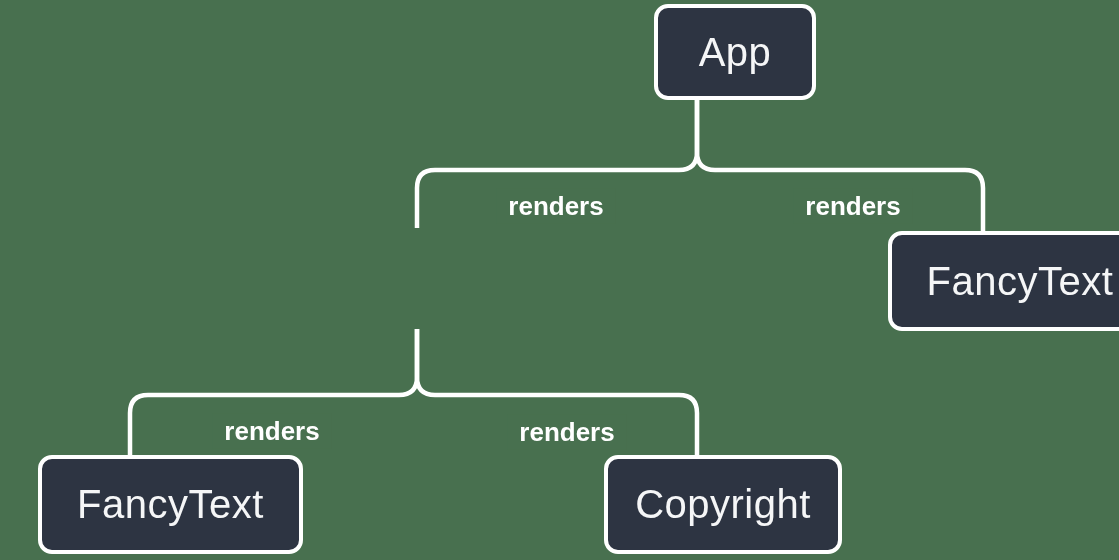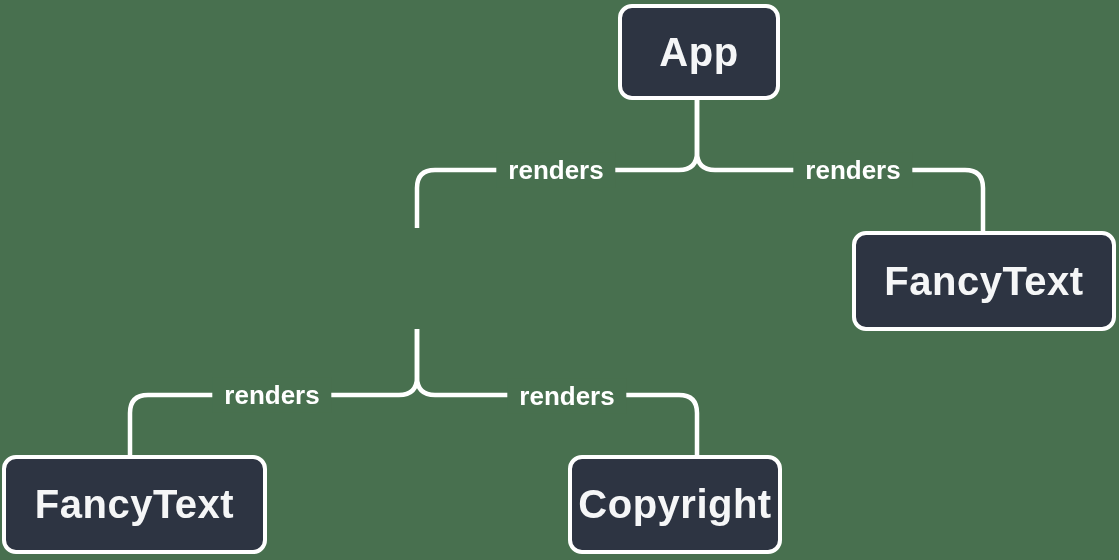--- a/index.html
+++ b/index.html
@@ -31,41 +31,43 @@
     fill: none;
     stroke-linejoin: round;
   }
   .node {
     position: absolute;
     background: var(--node-fill);
     border: 4px solid var(--stroke);
     border-radius: 14px;
     color: var(--node-text);
     font-size: 40px;
-    font-weight: 700;
+    font-weight: 400;
     display: flex;
     align-items: center;
     justify-content: center;
     white-space: nowrap;
     letter-spacing: 0.5px;
+    margin-left: 36px;
   }
   .node-app         { left: 618px; top: 4px;   width: 162px; height: 96px; }
   .node-ig          { left: 197px; top: 228px; width: 458px; height: 101px; }
   .node-ft-top      { left: 852px; top: 231px; width: 264px; height: 100px; }
   .node-ft-bottom   { left: 2px;   top: 455px; width: 265px; height: 99px; }
-  .node-copyright   { left: 568px; top: 455px; width: 214px; height: 99px; }
+  .node-copyright   { left: 568px; top: 455px; width: 238px; height: 99px; }
   .edge-label {
     position: absolute;
     transform: translate(-50%, -50%);
     background: var(--bg);
     color: var(--stroke);
     font-size: 26px;
     font-weight: 700;
     padding: 2px 12px;
     white-space: nowrap;
+    margin-top: 36px;
   }
   .edge-label-1 { left: 556px; top: 170px; }
   .edge-label-2 { left: 853px; top: 170px; }
   .edge-label-3 { left: 272px; top: 395px; }
   .edge-label-4 { left: 567px; top: 396px; }
 </style>
 </head>
 <body>
 
 <div class="canvas">

